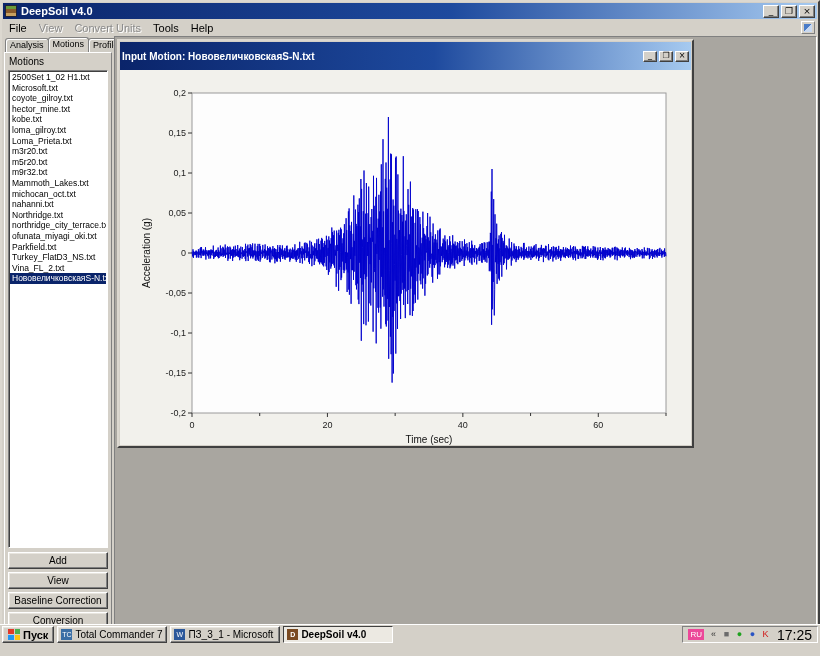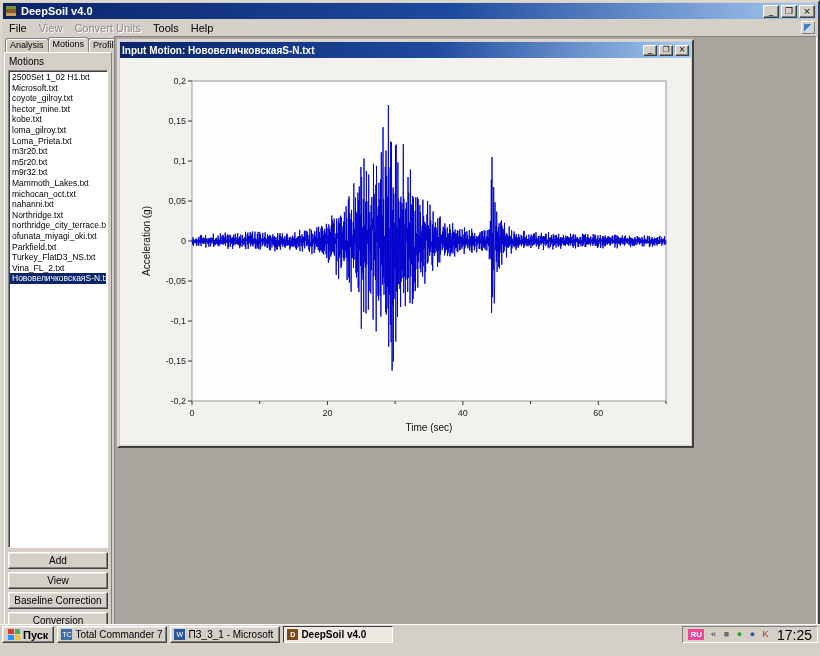--- a/index.html
+++ b/index.html
@@ -43,21 +43,21 @@
   .panel-buttons{display:flex;flex-direction:column;gap:3px;margin-top:4px;flex:none;}
   .btn{height:17px;font-size:10px;background:#d4d0c8;border:1px solid;border-color:#fff #404040 #404040 #fff;
        box-shadow:inset -1px -1px 0 #808080,inset 1px 1px 0 #e8e5de;color:#000;}
 
   .mdi{flex:1;background:#a9a6a0;position:relative;margin:0 1px 1px 0;border:1px solid;
        border-color:#808080 #fff #fff #808080;overflow:hidden;}
 
   
   .child{position:absolute;left:2px;top:2px;width:577px;height:409px;background:#d4d0c8;
        border:2px solid;border-color:#dcd8d0 #404040 #404040 #dcd8d0;padding:1px;display:flex;flex-direction:column;}
-  .child-title{height:16px;flex:none;background:linear-gradient(90deg,#0a246a,#1e4a9e 55%,#a6caf0);
+  .child-title{height:28px;flex:none;background:linear-gradient(90deg,#0a246a,#1e4a9e 55%,#a6caf0);
        display:flex;align-items:center;padding:0 2px;gap:2px;}
   .child-title-text{color:#fff;font-size:10px;font-weight:bold;flex:1;white-space:nowrap;line-height:13px;}
   .child-content{flex:1;background:#f2f1ec;overflow:hidden;}
   .child-content svg{display:block;}
 
   
   .taskbar{position:absolute;left:0;bottom:12px;width:820px;height:20px;background:#d4d0c8;
        border-top:1px solid #fff;display:flex;align-items:center;padding:1px 2px;gap:3px;}
   .start{height:17px;display:flex;align-items:center;gap:3px;padding:0 5px;font-size:11px;font-weight:bold;
        background:#d4d0c8;border:1px solid;border-color:#fff #404040 #404040 #fff;
@@ -67,21 +67,21 @@
   .flag i:nth-child(1){background:#e03a2a;} .flag i:nth-child(2){background:#4caf50;}
   .flag i:nth-child(3){background:#2196f3;} .flag i:nth-child(4){background:#fdc413;}
   .task{width:110px;height:17px;display:flex;align-items:center;gap:3px;padding:0 3px;font-size:10px;
        background:#d4d0c8;border:1px solid;border-color:#fff #404040 #404040 #fff;
        box-shadow:inset -1px -1px 0 #808080,inset 1px 1px 0 #e8e5de;overflow:hidden;flex:none;}
   .task.active{border-color:#404040 #fff #fff #404040;box-shadow:none;background:#ece9e2;font-weight:bold;}
   .ticon{width:11px;height:11px;font-size:7px;color:#fff;display:flex;align-items:center;justify-content:center;flex:none;}
   .tlabel{white-space:nowrap;overflow:hidden;}
   .tray{margin-left:auto;height:17px;display:flex;align-items:center;gap:4px;padding:0 5px;
        border:1px solid;border-color:#808080 #fff #fff #808080;font-size:10px;flex:none;}
-  .lang{background:#ec4899;color:#fff;font-size:8px;font-weight:bold;padding:1px 2px;line-height:9px;}
+  .lang{background:#ec4899;color:#fff;font-size:8px;font-weight:normal;padding:1px 2px;line-height:9px;}
   .tray-ic{font-size:9px;width:11px;text-align:center;line-height:11px;}
   .clock{font-size:14px;padding-left:2px;}
 </style>
 </head>
 <body>
 
 <div class="app">
   <div class="titlebar">
     <span class="app-icon"></span>
     <span class="title-text">DeepSoil v4.0</span>

